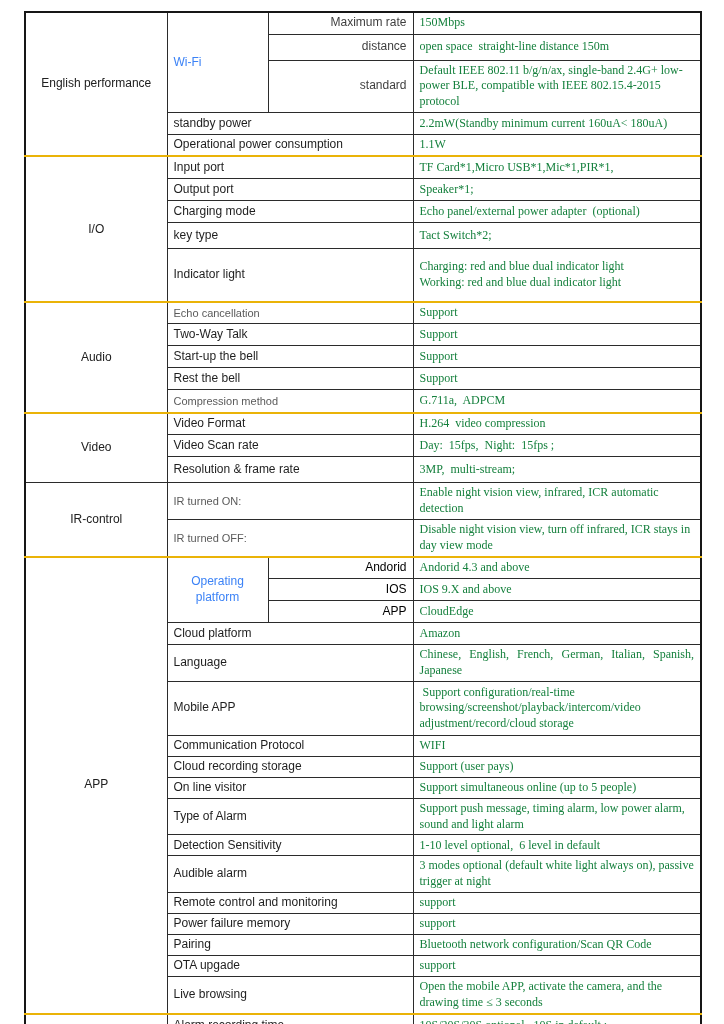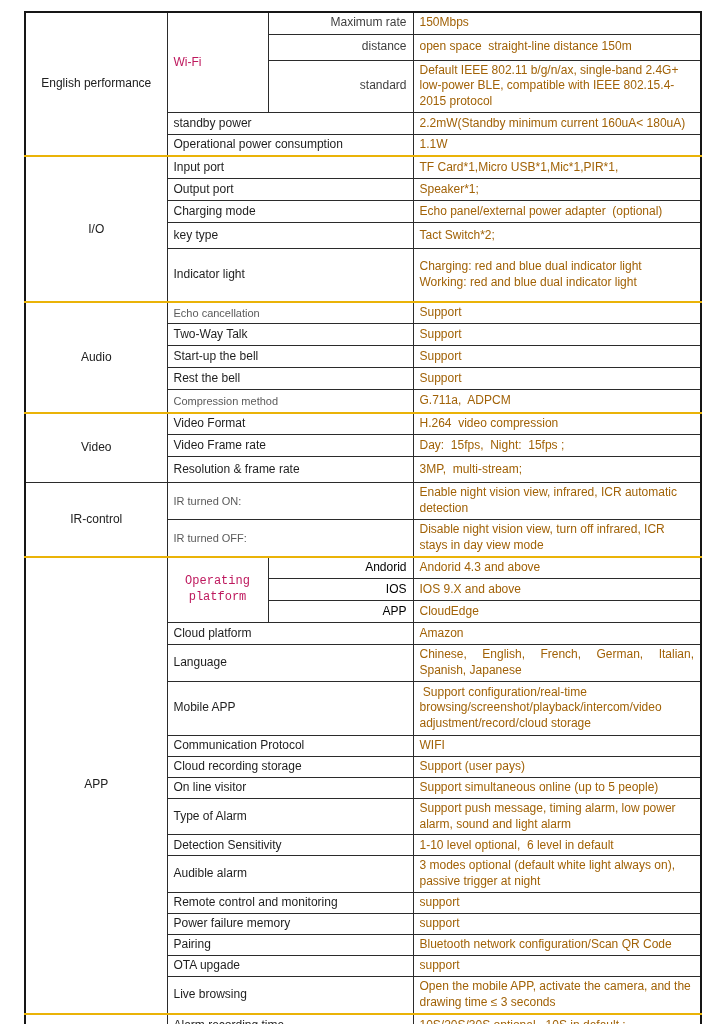--- a/index.html
+++ b/index.html
@@ -22,27 +22,27 @@
   table.spec td{
     border:1px solid #2b2b2b;
     font-size:12px;
     line-height:1.32;
     padding:2px 6px;
     vertical-align:middle;
     overflow:hidden;
   }
   tr.sec td{border-top:2px solid #eab308;}
   td.cat{text-align:center;font-size:12px;color:#202020;}
-  td.grp{text-align:left;padding-left:6px;color:#be185d;}
-  td.grp.center{text-align:center;font-family:Liberation Mono, monospace;}
+  td.grp{text-align:left;padding-left:6px;color:#3b82f6;}
+  td.grp.center{text-align:center;}
   td.sub{text-align:right;color:#3f3f3f;font-size:11.5px;}
   td.subl{text-align:right;color:#000000;}
   td.lbl{text-align:left;color:#1e1e1e;white-space:pre-wrap;}
   td.lbl.m{color:#5a5a5a;font-size:11px;margin-top:24px;}
-  td.val{text-align:left;white-space:pre-wrap;color:#a16207;}
+  td.val{text-align:left;white-space:pre-wrap;color:#15803d;font-family:Liberation Serif, serif;}
 </style>
 </head>
 <body>
 
 <div class="page">
 <table class="spec">
 <colgroup>
   <col style="width:142px">
         <col style="width:101px">
         <col style="width:145px">
@@ -117,21 +117,21 @@
   <td colspan="2" class="lbl m">Compression method</td>
   <td class="val">G.711a,  ADPCM</td>
 </tr>
 
 <tr style="height:22px" class="sec">
   <td rowspan="3" class="cat">Video</td>
   <td colspan="2" class="lbl">Video Format</td>
   <td class="val">H.264  video compression</td>
 </tr>
 <tr style="height:22px">
-  <td colspan="2" class="lbl">Video Frame rate</td>
+  <td colspan="2" class="lbl">Video Scan rate</td>
   <td class="val">Day:  15fps,  Night:  15fps ;</td>
 </tr>
 <tr style="height:26px">
   <td colspan="2" class="lbl">Resolution &amp; frame rate</td>
   <td class="val">3MP,  multi-stream;</td>
 </tr>
 
 <tr style="height:32px">
   <td rowspan="2" class="cat">IR-control</td>
   <td colspan="2" class="lbl m">IR turned ON:</td>

